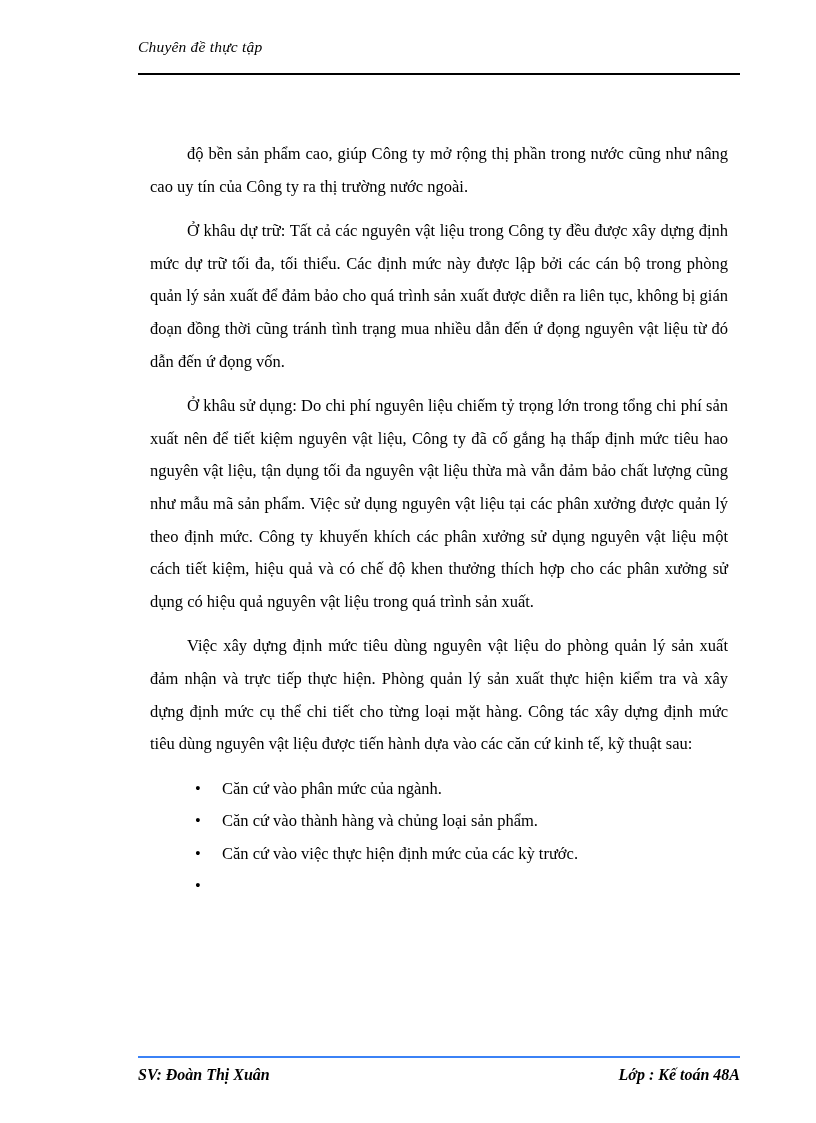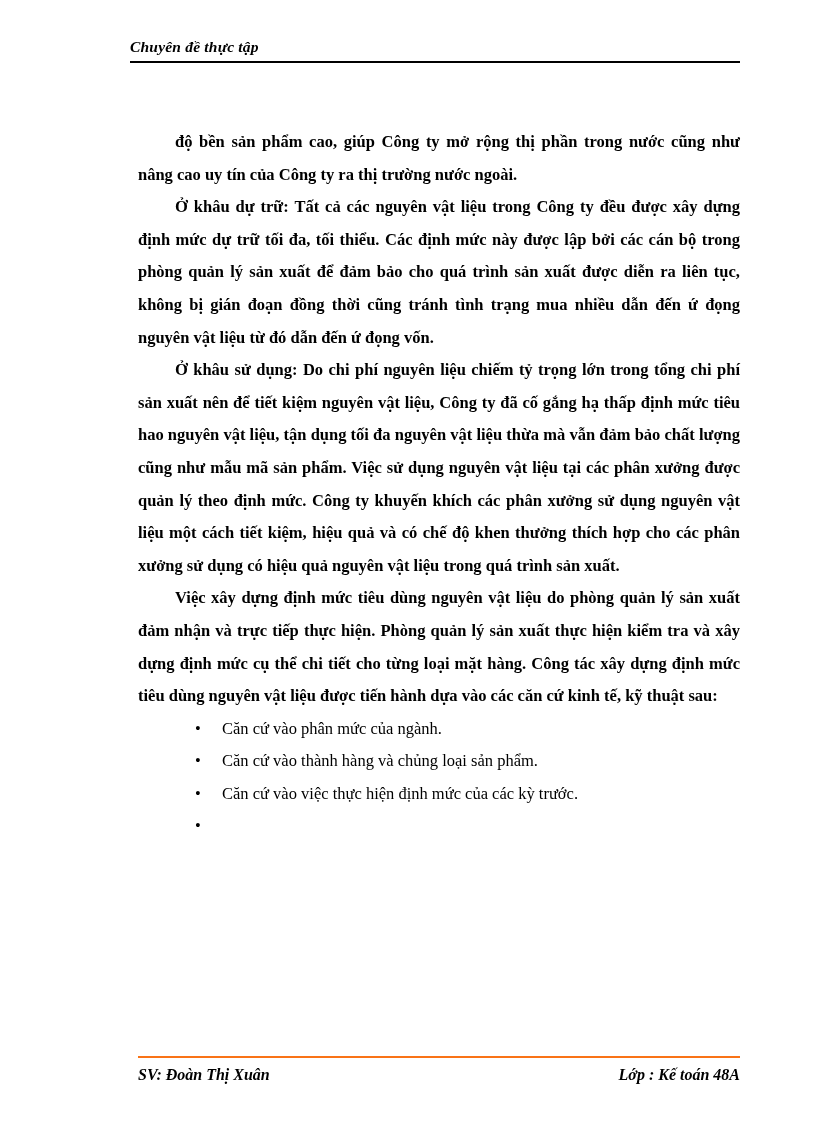--- a/index.html
+++ b/index.html
@@ -12,46 +12,44 @@
     width: 816px;
     height: 1123px;
     background: #ffffff;
     color: #000000;
     font-family: "Liberation Serif", serif;
     overflow: hidden;
     box-sizing: border-box;
   }
   .header {
     position: absolute;
-    left: 130px;
+    left: 138px;
     right: 76px;
     top: 38px;
     border-bottom: 2px solid #000000;
-    padding-bottom: 5px;
-    font-weight: bold;
+    padding-bottom: 17px;
   }
   .header-title {
     font-style: italic;
     font-size: 15.5px;
     letter-spacing: 0.2px;
   }
   .body-block {
     position: absolute;
     left: 138px;
     width: 602px;
     top: 126px;
     font-size: 16.5px;
     line-height: 32.6px;
     text-align: justify;
   }
   .para {
-    margin: 0;
+    margin: 12px;
     text-indent: 37px;
     text-align: justify;
-    font-weight: bold;
   }
   ul.bullets {
     margin: 0;
     padding: 0;
     list-style: none;
   }
   ul.bullets li {
     position: relative;
     padding-left: 84px;
     text-align: justify;
@@ -64,21 +62,21 @@
   }
   ul.bullets li.justify-last {
     text-align: justify;
     text-align-last: justify;
   }
   .footer {
     position: absolute;
     left: 138px;
     right: 76px;
     top: 1056px;
-    border-top: 2px solid #f97316;
+    border-top: 2px solid #3b82f6;
     padding-top: 8px;
     display: flex;
     justify-content: space-between;
     font-style: italic;
     font-weight: bold;
     font-size: 16px;
   }
 </style>
 </head>
 <body>

